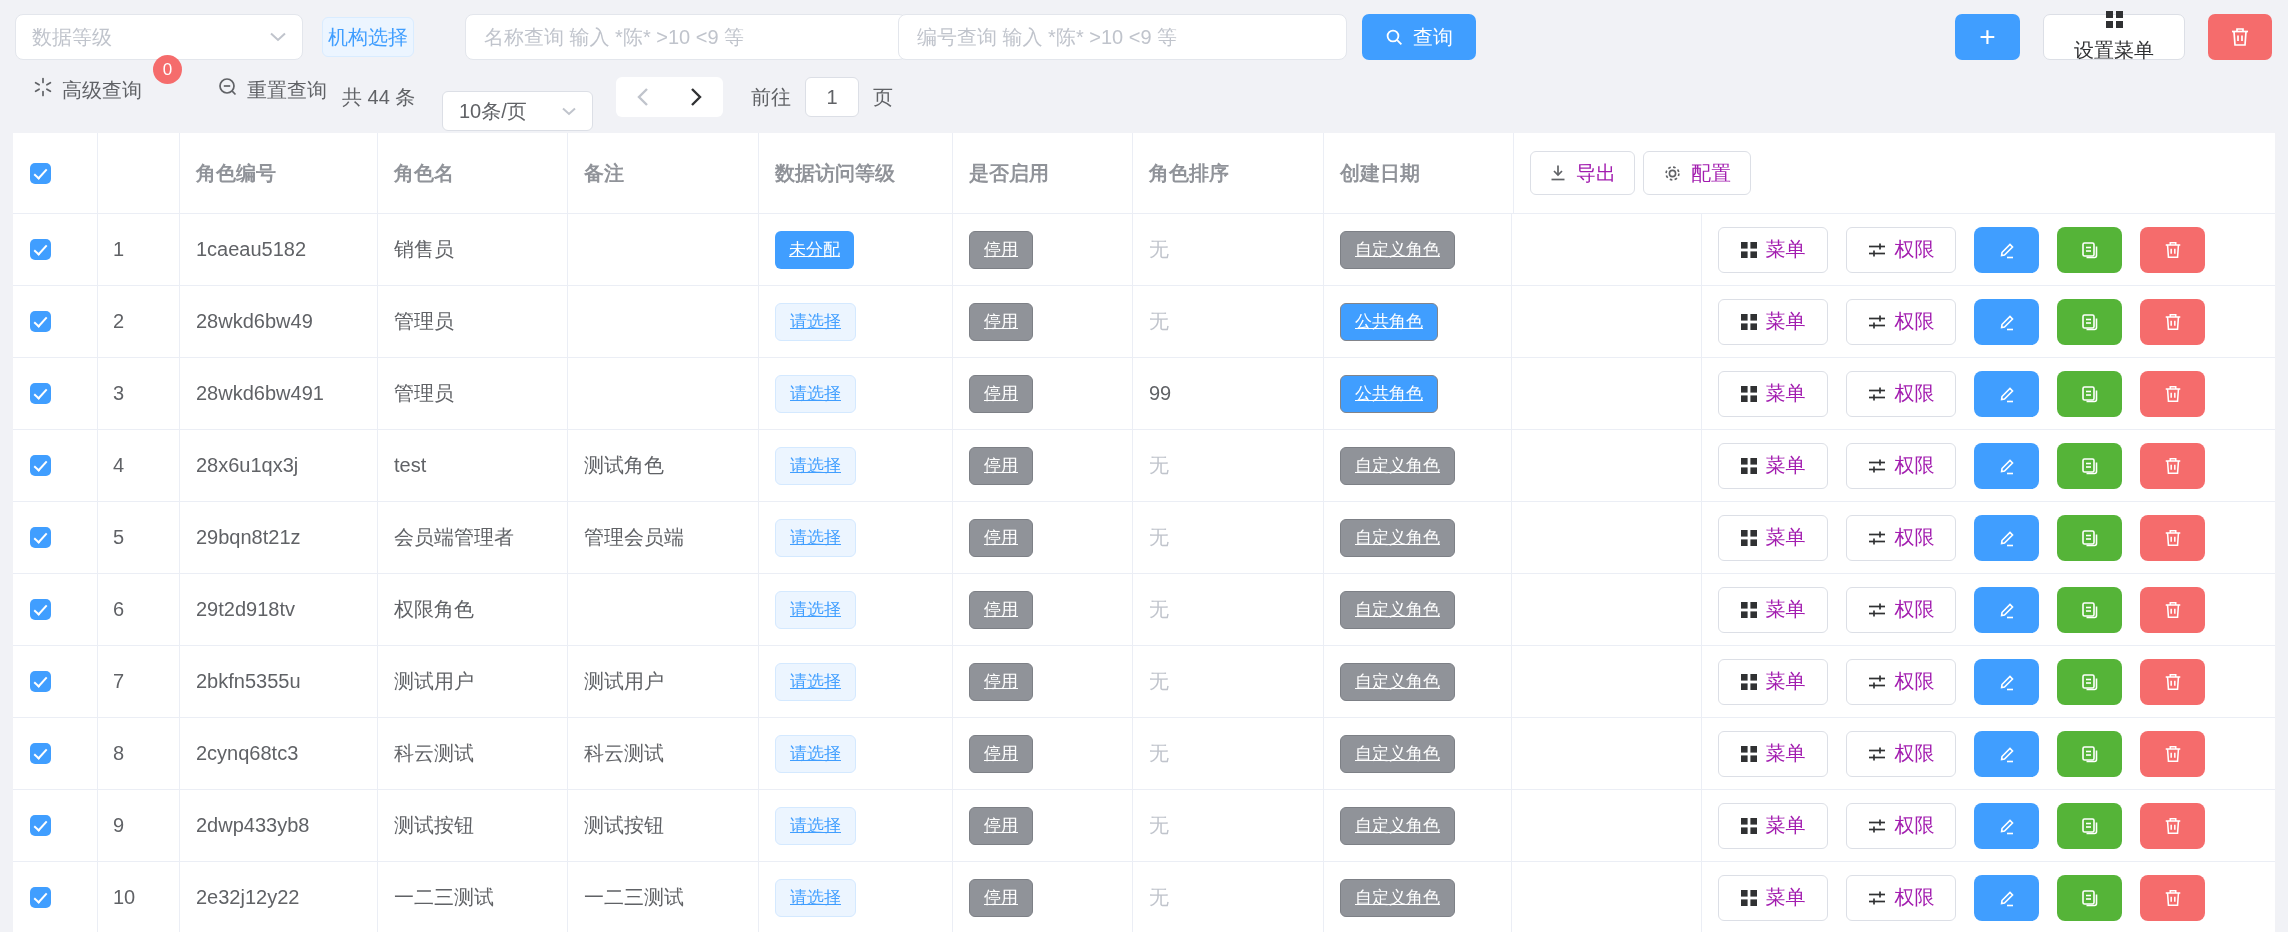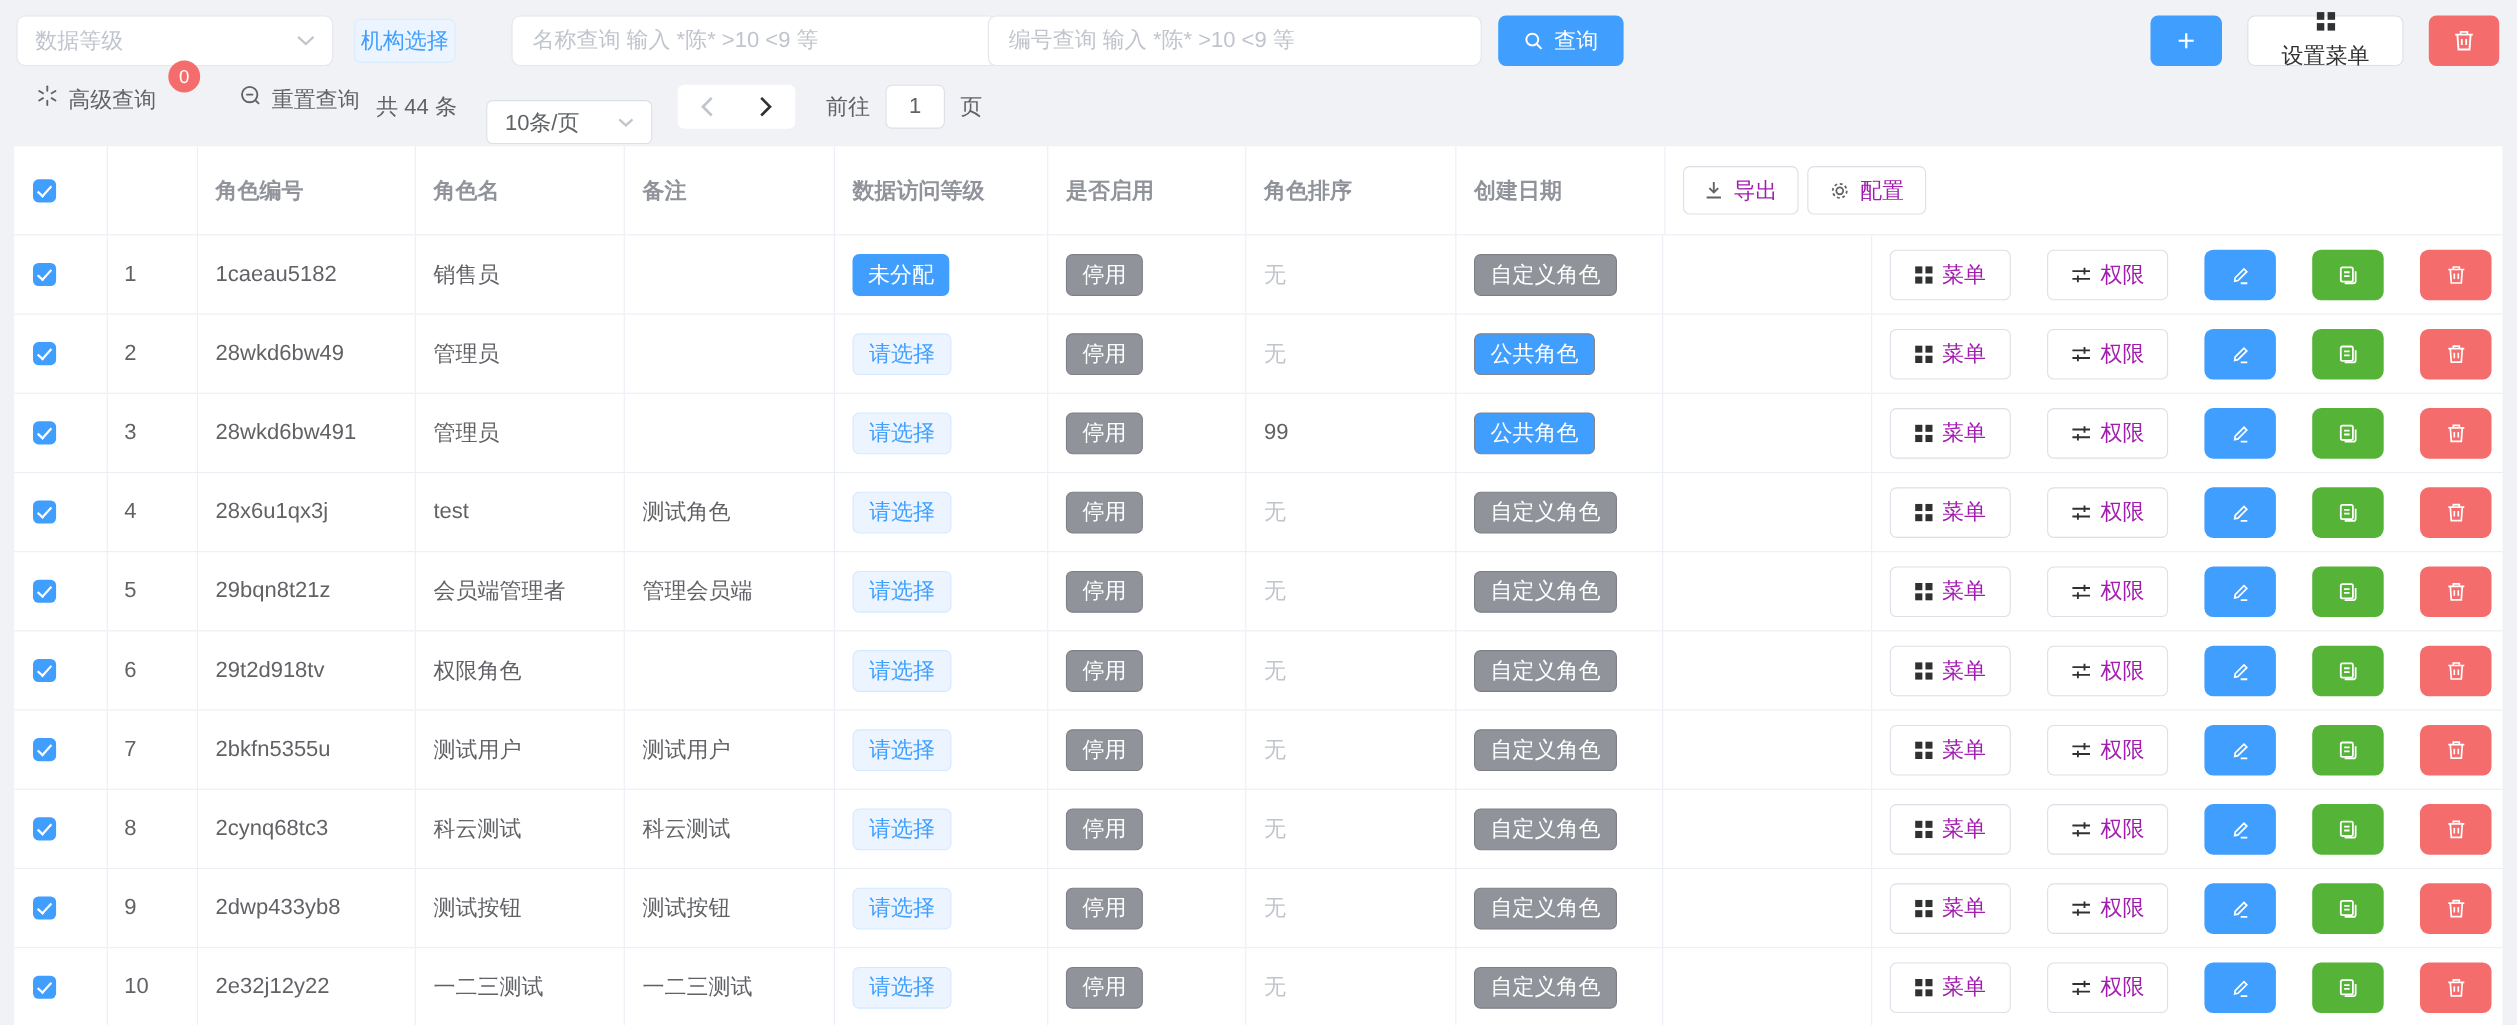--- a/index.html
+++ b/index.html
@@ -64,35 +64,36 @@
   .c0 { width: 85px;  padding-left: 17px; }
   .c1 { width: 82px;  padding-left: 15px; }
   .c2 { width: 198px; }
   .c3 { width: 190px; }
   .c4 { width: 191px; }
   .c5 { width: 194px; }
   .c6 { width: 180px; }
   .c7 { width: 191px; }
   .c8 { width: 188px; }
   .c9 { width: 190px; }
-  .c10 { width: 573px; border-right: none; gap: 33px; }
+  .c10 { width: 573px; border-right: none; gap: 18px; }
 
   .cb {
     width: 21px; height: 21px; border-radius: 5px; background: #409eff;
     position: relative; cursor: pointer; flex: none;
   }
   .cb::after {
     content: ""; position: absolute; left: 7px; top: 3px; width: 5px; height: 11px;
     border: solid #fff; border-width: 0 2px 2px 0; transform: rotate(42deg);
   }
 
   .tag {
     display: inline-flex; align-items: center; justify-content: center;
-    height: 38px; padding: 0 14px; border-radius: 6px; font-size: 20px; cursor: pointer;
+    height: 38px; padding: 0 14px; border-radius: 6px; font-size: 17px; cursor: pointer;
     white-space: nowrap;
+    text-decoration: underline;
   }
   .tag.solid   { background: #409eff; color: #fff; }
   .tag.plain   { background: #ecf5ff; color: #409eff; border: 1px solid #d4e9ff; }
   .tag.primary { background: #409eff; color: #fff; border: 1px solid #82848a; }
   .tag.info    { background: #909399; color: #fff; border: 1px solid #7d8086; }
   .muted { color: #c0c4cc; }
 
   .row-btn {
     height: 46px; display: inline-flex; align-items: center; justify-content: center;
     gap: 9px; background: #fff; border: 1px solid #dcdfe6; border-radius: 6px;

